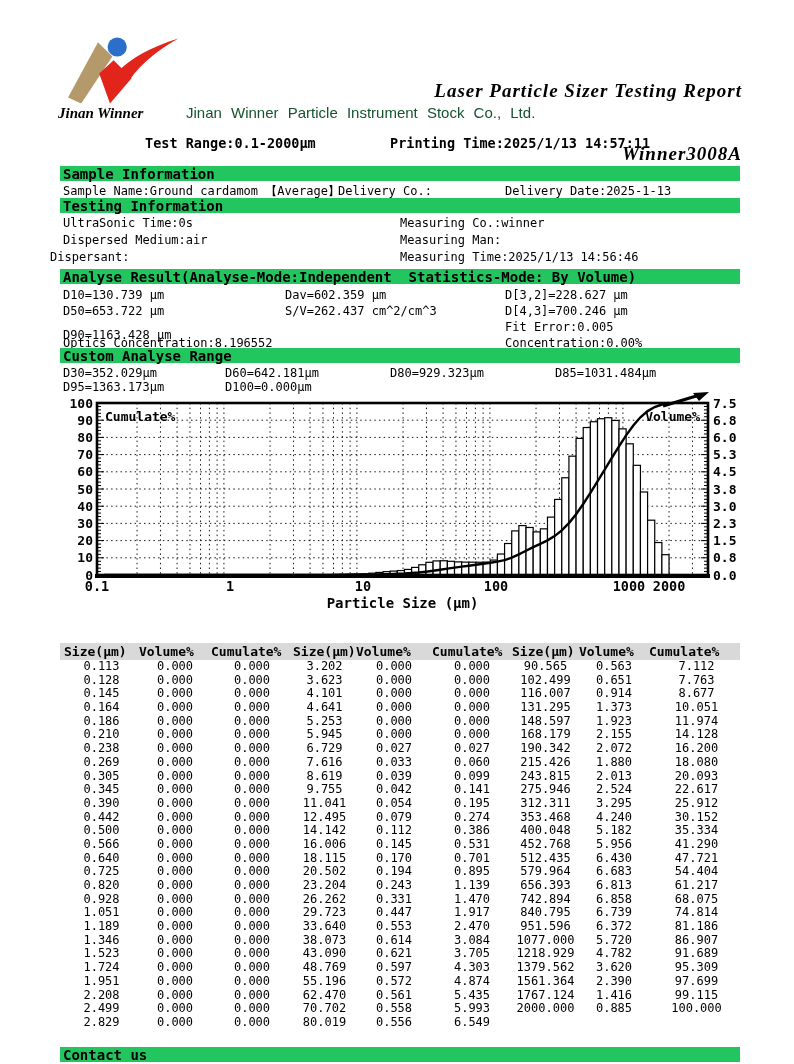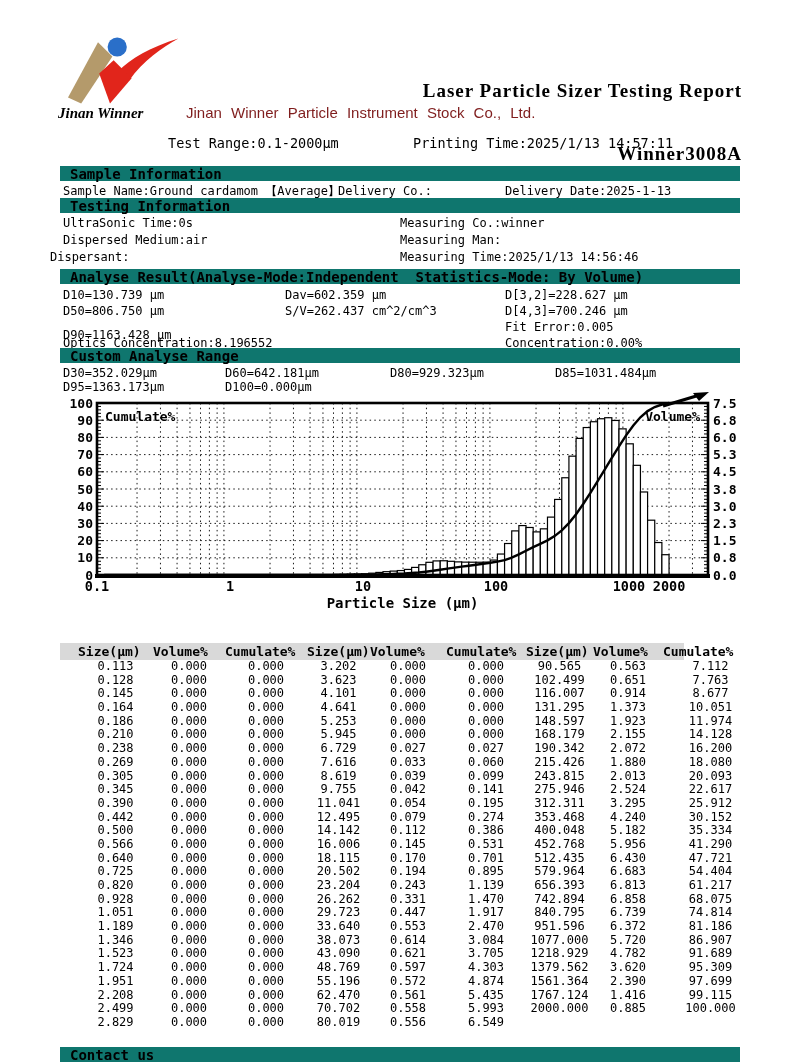--- a/index.html
+++ b/index.html
@@ -1,28 +1,28 @@
 <!DOCTYPE html>
 <html><head>
 <meta charset="utf-8">
 <style>
   html,body{margin:0;padding:0;background:#fff;}
   .page{position:relative;width:794px;height:1064px;background:#fff;color:#000;
         font-family:"DejaVu Sans Mono",monospace;overflow:hidden;}
   .abs{position:absolute;white-space:pre;}
-  .band{position:absolute;left:60px;width:680px;height:15px;background:#0f766e;
-        font-weight:bold;font-size:14px;line-height:17px;white-space:pre;padding-left:10px;box-sizing:border-box;}
+  .band{position:absolute;left:60px;width:680px;height:15px;background:#22c55e;
+        font-weight:bold;font-size:14px;line-height:17px;white-space:pre;padding-left:3px;box-sizing:border-box;}
   .t12{font-size:12px;line-height:14px;}
-  .t13b{font-size:13.5px;font-weight:normal;margin-left:23px;}
-  .title{font-family:"Liberation Serif","DejaVu Serif",serif;font-weight:bold;
+  .t13b{font-size:13.5px;font-weight:bold;}
+  .title{font-family:"Liberation Serif","DejaVu Serif",serif;font-style:italic;font-weight:bold;
          font-size:19px;line-height:21px;text-align:right;letter-spacing:1px;}
-  .company{font-family:"Liberation Sans","DejaVu Sans",sans-serif;font-size:15px;color:#7f1d1d;word-spacing:5px;}
+  .company{font-family:"Liberation Sans","DejaVu Sans",sans-serif;font-size:15px;color:#14532d;word-spacing:5px;}
   .logotext{font-family:"Liberation Serif","DejaVu Serif",serif;font-style:italic;font-weight:bold;font-size:15px;text-align:left;}
-  .grid9{position:absolute;left:60px;width:624px;display:grid;
-         grid-template-columns:75px 72px 82px 63px 76px 80px 67px 70px 95px;box-sizing:border-box;padding-left:18px;}
+  .grid9{position:absolute;left:60px;width:680px;display:grid;
+         grid-template-columns:75px 72px 82px 63px 76px 80px 67px 70px 95px;box-sizing:border-box;padding-left:4px;}
   .gridhead{top:643px;height:17px;background:#d9d9d9;font-weight:bold;font-size:13px;line-height:17px;white-space:pre;}
   .gridbody{top:660px;grid-auto-rows:13.7px;font-size:12px;line-height:13.7px;white-space:pre;text-align:center;}
   svg text{font-family:"DejaVu Sans Mono",monospace;}
 </style>
 </head>
 <body>
 
 <div class="page">
 
   <svg class="abs" style="left:62px;top:36px" width="120" height="70" viewBox="0 0 100 58">
@@ -51,21 +51,21 @@
   <div class="band" style="top:198px">Testing Information</div>
   <div class="abs t12" style="left:63px;top:216px">UltraSonic Time:0s</div>
   <div class="abs t12" style="left:63px;top:233px">Dispersed Medium:air</div>
   <div class="abs t12" style="left:50px;top:250px">Dispersant:</div>
   <div class="abs t12" style="left:400px;top:216px">Measuring Co.:winner</div>
   <div class="abs t12" style="left:400px;top:233px">Measuring Man:</div>
   <div class="abs t12" style="left:400px;top:250px">Measuring Time:2025/1/13 14:56:46</div>
 
   <div class="band" style="top:269px">Analyse Result(Analyse-Mode:Independent  Statistics-Mode: By Volume)</div>
   <div class="abs t12" style="left:63px;top:288px">D10=130.739 μm</div>
-  <div class="abs t12" style="left:63px;top:304px">D50=806.750 μm</div>
+  <div class="abs t12" style="left:63px;top:304px">D50=653.722 μm</div>
   <div class="abs t12" style="left:63px;top:328px">D90=1163.428 μm</div>
   <div class="abs t12" style="left:63px;top:336px">Optics Concentration:8.196552</div>
   <div class="abs t12" style="left:285px;top:288px">Dav=602.359 μm</div>
   <div class="abs t12" style="left:285px;top:304px">S/V=262.437 cm^2/cm^3</div>
   <div class="abs t12" style="left:505px;top:288px">D[3,2]=228.627 μm</div>
   <div class="abs t12" style="left:505px;top:304px">D[4,3]=700.246 μm</div>
   <div class="abs t12" style="left:505px;top:320px">Fit Error:0.005</div>
   <div class="abs t12" style="left:505px;top:336px">Concentration:0.00%</div>
 
   <div class="band" style="top:348px">Custom Analyse Range</div>

